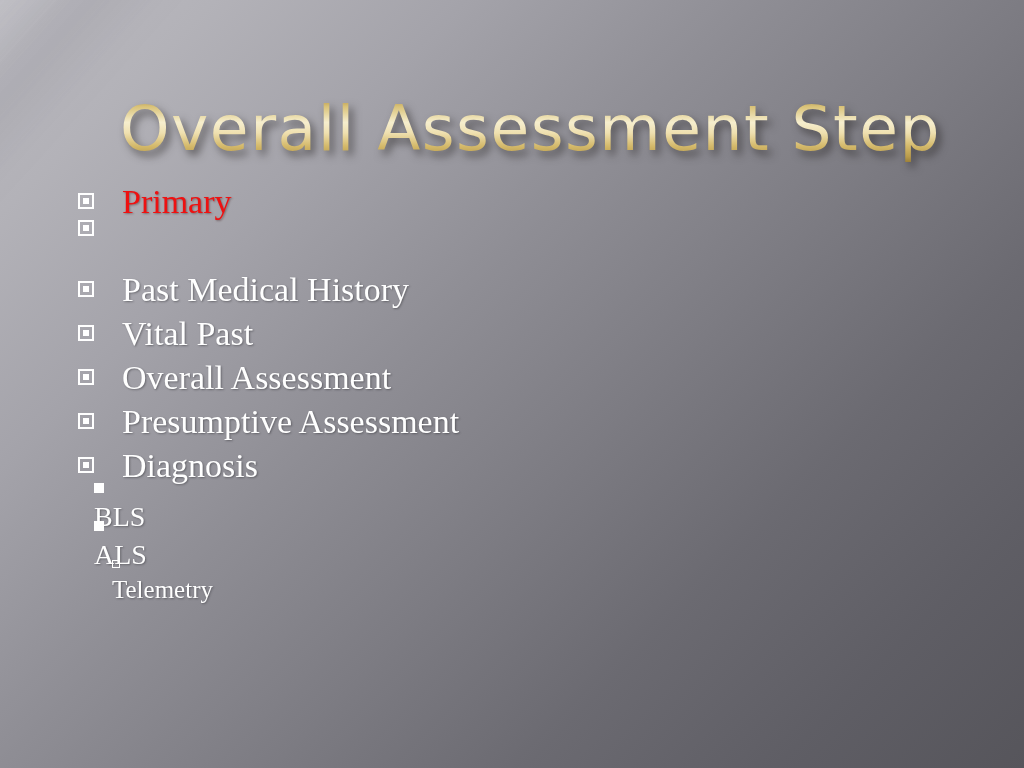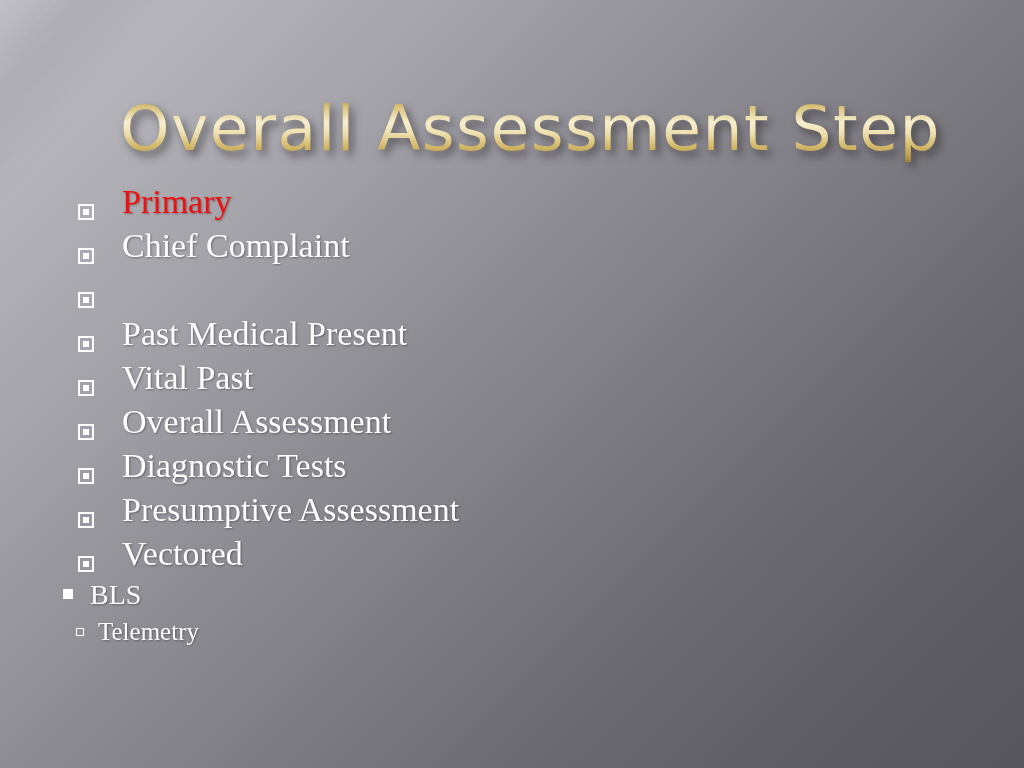--- a/index.html
+++ b/index.html
@@ -148,21 +148,20 @@
   .row .label {
     flex: none;
     color: #ffffff;
     text-shadow: 1px 1px 2px rgba(40,40,45,.45);
   }
 
   
   .lvl1 {
     height: 44px;
     padding-left: 78px;
-    align-items: flex-end;
   }
   .lvl1 .marker {
     width: 16px;
     height: 16px;
     box-sizing: border-box;
     border: 2px solid #ffffff;
     top: -4px;
     margin-right: 28px;
   }
   .lvl1 .marker::after {
@@ -179,38 +178,40 @@
     line-height: 44px;
   }
   .lvl1 .label.accent {
     color: #ee1111;
     text-shadow: 1px 1px 2px rgba(60,20,20,.4);
   }
 
   
   .lvl2 {
     height: 38px;
-    padding-left: 63px;
+    padding-left: 94px;
+    flex-direction: column;
   }
   .lvl2 .marker {
     width: 10px;
     height: 10px;
     background: #ffffff;
     top: -5px;
     margin-right: 17px;
   }
   .lvl2 .label {
     font-size: 28px;
     line-height: 38px;
   }
 
   
   .lvl3 {
     height: 36px;
-    padding-left: 76px;
+    padding-left: 112px;
+    flex-direction: column;
   }
   .lvl3 .marker {
     width: 8px;
     height: 8px;
     box-sizing: border-box;
     border: 1.5px solid #ffffff;
     top: -4px;
     margin-right: 14px;
   }
   .lvl3 .label {
@@ -235,52 +236,48 @@
 
   <h1 id="title">Overall Assessment Steps</h1>
 
   <div id="body-list">
       <div class="row lvl1">
         <span class="marker"></span>
         <span class="label accent">Primary</span>
       </div>
       <div class="row lvl1">
         <span class="marker"></span>
-        <span class="label">Chief Complaint</span>
-      </div>
-      <div class="row lvl1">
-        <span class="marker"></span>
-      </div>
-      <div class="row lvl1">
-        <span class="marker"></span>
-        <span class="label">Past Medical Present</span>
+      </div>
+      <div class="row lvl1">
+        <span class="marker"></span>
+        <span class="label">Past Medical History</span>
       </div>
       <div class="row lvl1">
         <span class="marker"></span>
         <span class="label">Vital Past</span>
       </div>
       <div class="row lvl1">
         <span class="marker"></span>
         <span class="label">Overall Assessment</span>
       </div>
       <div class="row lvl1">
         <span class="marker"></span>
-        <span class="label">Diagnostic Tests</span>
-      </div>
-      <div class="row lvl1">
-        <span class="marker"></span>
         <span class="label">Presumptive Assessment</span>
       </div>
       <div class="row lvl1">
         <span class="marker"></span>
-        <span class="label">Vectored</span>
+        <span class="label">Diagnosis</span>
       </div>
       <div class="row lvl2">
         <span class="marker"></span>
         <span class="label">BLS</span>
       </div>
+      <div class="row lvl2">
+        <span class="marker"></span>
+        <span class="label">ALS</span>
+      </div>
       <div class="row lvl3">
         <span class="marker"></span>
         <span class="label">Telemetry</span>
       </div>
     </div>
 
 </div>
 
 </body></html>

